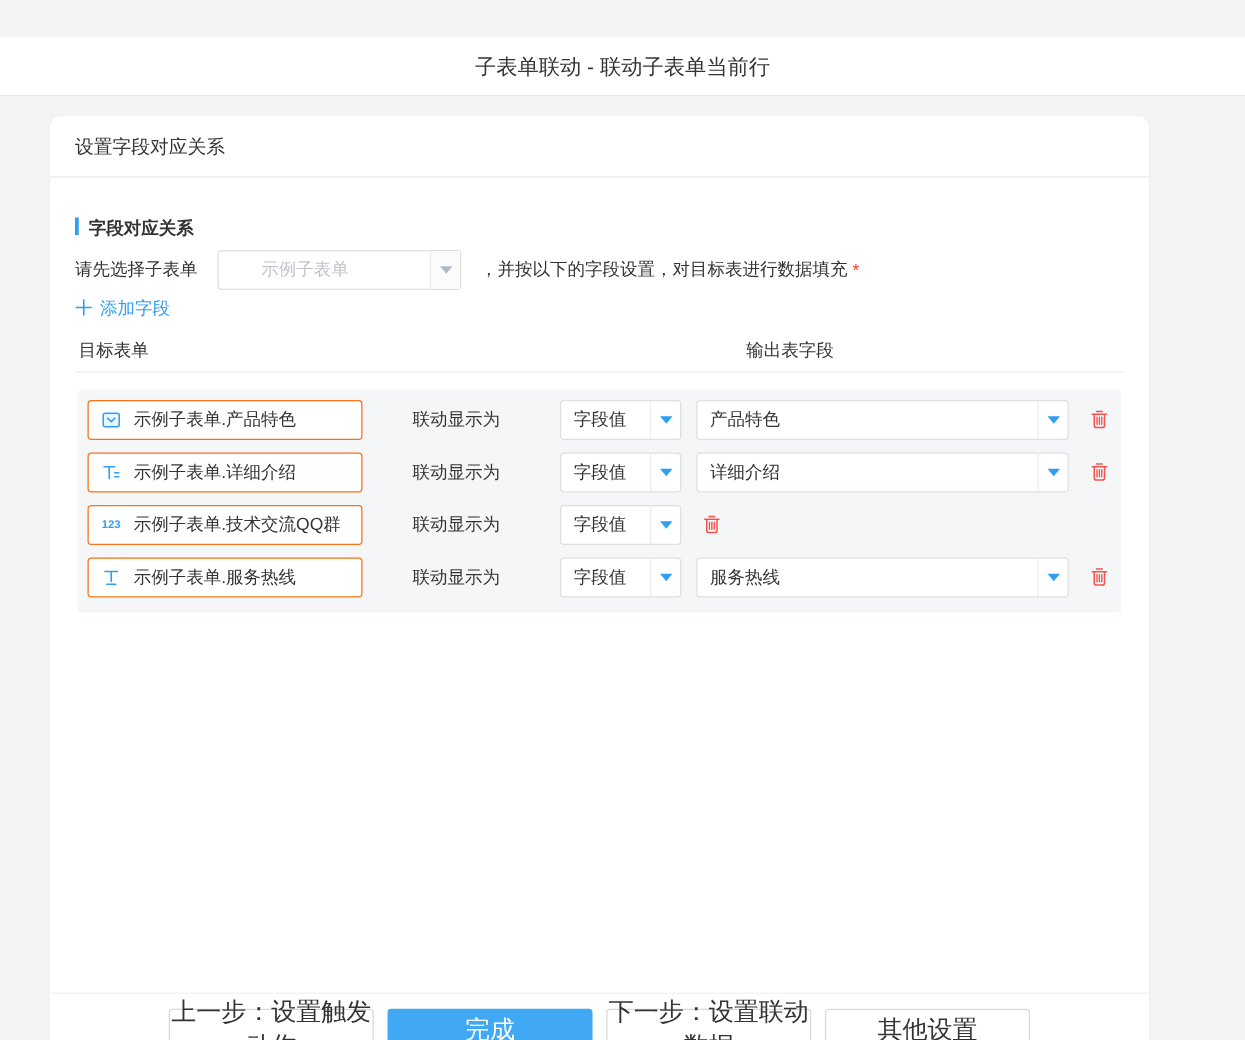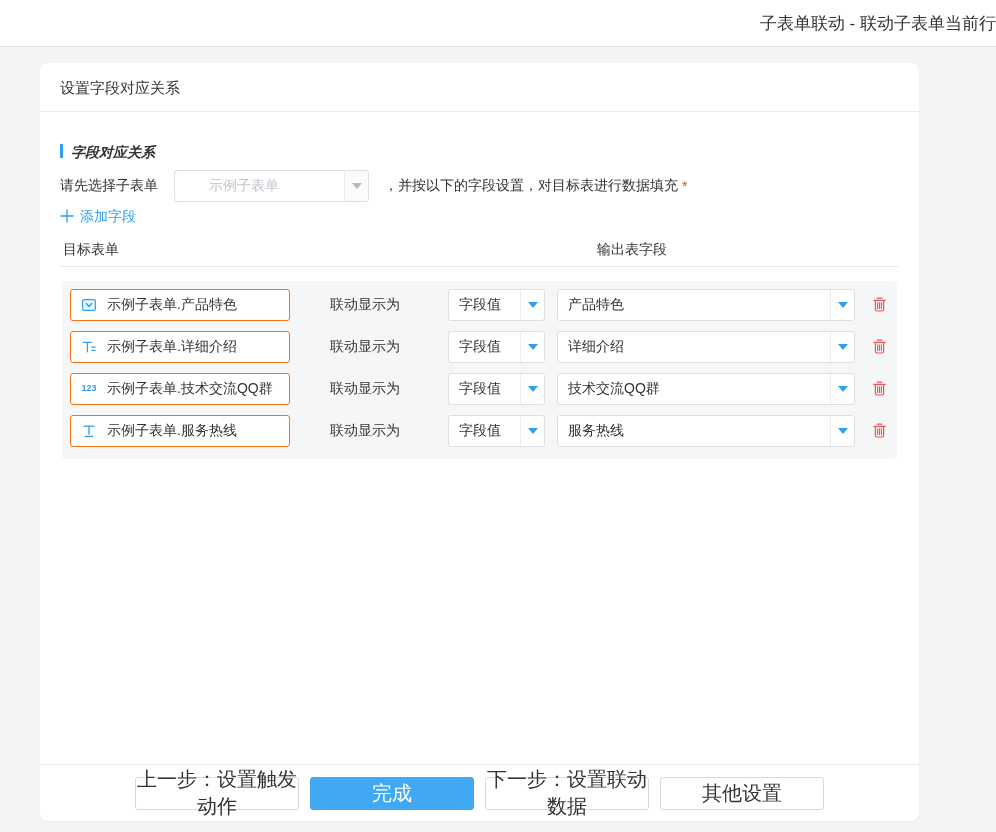--- a/index.html
+++ b/index.html
@@ -6,37 +6,37 @@
   html,body { width:996px; height:832px; }
   body {
     background:#f4f4f4;
     font-family:"Liberation Sans", sans-serif;
     color:#333;
     overflow:hidden;
   }
   
   .topbar {
     height:47px; background:#fff; border-bottom:1px solid #e4e4e4;
-    display:flex; align-items:center; justify-content:flex-end;
-    font-size:17px; color:#333;
+    display:flex; align-items:center; justify-content:center;
+    font-size:17px; color:#333;margin-top:30px;
   }
   
   .card {
     position:relative; width:879px; height:758px;
     margin:16px 0 0 40px; background:#fff; border-radius:8px;
     box-shadow:0 1px 3px rgba(0,0,0,.04);
   }
   .card-header {
     height:49px; line-height:49px; padding:0 20px;
     font-size:15px; color:#333; border-bottom:1px solid #ececec;
   }
   
   .section-title {
     display:flex; align-items:flex-start; margin:32px 20px 0;
-    font-size:14px; font-weight:bold; color:#333;font-style:italic;
+    font-size:14px; font-weight:bold; color:#333;
   }
   .section-title .bar { width:3px; height:14px; background:#2e9ff3; margin-right:8px; }
   
   .selector-row {
     display:flex; align-items:center; margin:8px 20px 0;
     font-size:14px; height:32px;
   }
   .selector-row .lbl { margin-right:16px; }
   .select {
     background:#fff; border:1px solid #dfdfdf; border-radius:3px;
@@ -214,26 +214,20 @@
           </span>
       <span class="target-label">示例子表单.技术交流QQ群</span>
     </div>
     <span class="link-text">联动显示为</span>
     <div class="select small">
       <span class="select-value mode-value">字段值</span>
       <span class="arrow-box">
             <span class="caret"></span>
           </span>
     </div>
-    <div class="select large">
-      <span class="select-value output-value">技术交流QQ群</span>
-      <span class="arrow-box">
-            <span class="caret"></span>
-          </span>
-    </div>
     <span class="trash">
       <svg width="15" height="17" viewBox="0 0 15 17">
         <path d="M5.2 2.2 H9.8" fill="none" stroke="#f0544f" stroke-width="1.2" stroke-linecap="round"></path>
         <path d="M1.8 4.3 H13.2" fill="none" stroke="#f0544f" stroke-width="1.2" stroke-linecap="round"></path>
         <path d="M3.4 4.3 V13.3 Q3.4 15 5.1 15 H9.9 Q11.6 15 11.6 13.3 V4.3" fill="none" stroke="#f0544f" stroke-width="1.2"></path>
         <path d="M5.6 6.8 V12.4 M7.5 6.8 V12.4 M9.4 6.8 V12.4" fill="none" stroke="#f0544f" stroke-width="1.1" stroke-linecap="round"></path>
       </svg>
     </span>
   </div>
 

